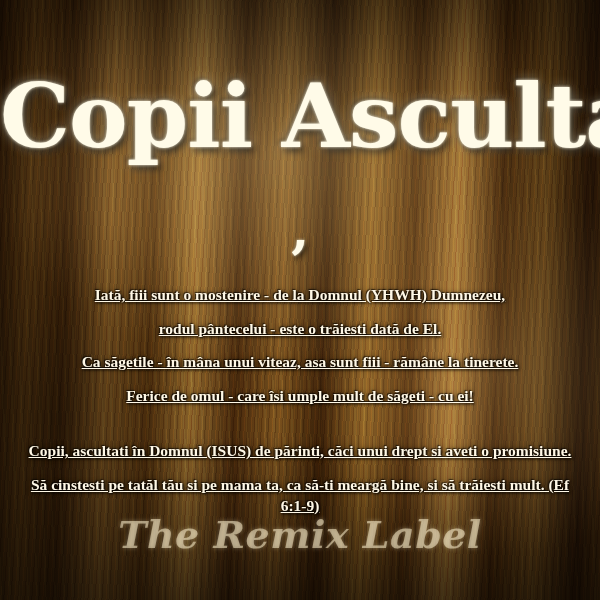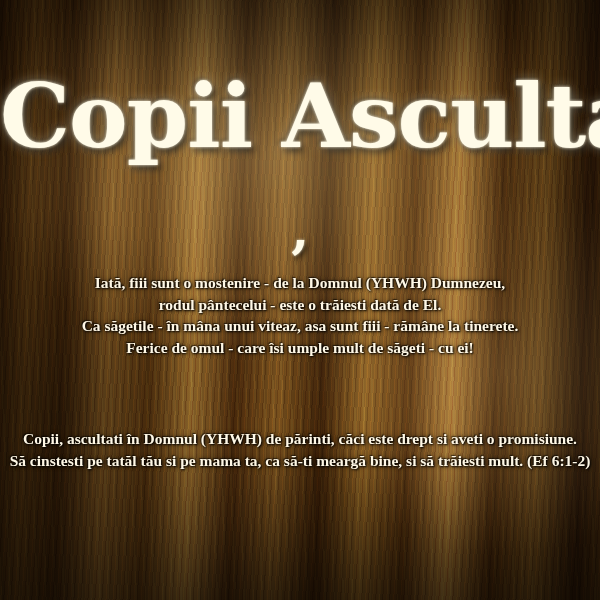--- a/index.html
+++ b/index.html
@@ -127,21 +127,21 @@
     font-size: 15.5px;
     line-height: 21.5px;
     padding: 0 6px;
   }
   .verse-2 {
     top: 428px;
     font-size: 15.5px;
     line-height: 21.5px;
     padding: 0 6px;
   }
-  .verse p { margin: 0; }
+  .verse p { margin: 12px; text-decoration: underline; }
 
   
   .label {
     position: absolute;
     left: 0;
     right: 0;
     top: 512px;
     text-align: center;
     font-family: "DejaVu Serif", serif;
     font-weight: bold;
@@ -168,18 +168,19 @@
   <div class="title-tail">‚</div>
 
   <div class="verse verse-1">
     <p>Iată, fiii sunt o mostenire - de la Domnul (YHWH) Dumnezeu,</p>
     <p>rodul pântecelui - este o trăiesti dată de El.</p>
     <p>Ca săgetile - în mâna unui viteaz, asa sunt fiii - rămâne la tinerete.</p>
     <p>Ferice de omul - care îsi umple mult de săgeti - cu ei!</p>
   </div>
 
   <div class="verse verse-2">
-    <p>Copii, ascultati în Domnul (YHWH) de părinti, căci este drept si aveti o promisiune.</p>
-    <p>Să cinstesti pe tatăl tău si pe mama ta, ca să-ti meargă bine, si să trăiesti mult. (Ef 6:1-2)</p>
+    <p>Copii, ascultati în Domnul (ISUS) de părinti, căci unui drept si aveti o promisiune.</p>
+    <p>Să cinstesti pe tatăl tău si pe mama ta, ca să-ti meargă bine, si să trăiesti mult. (Ef 6:1-9)</p>
   </div>
 
+  <div class="label">The Remix Label</div>
 
 </div>
 
 </body></html>

